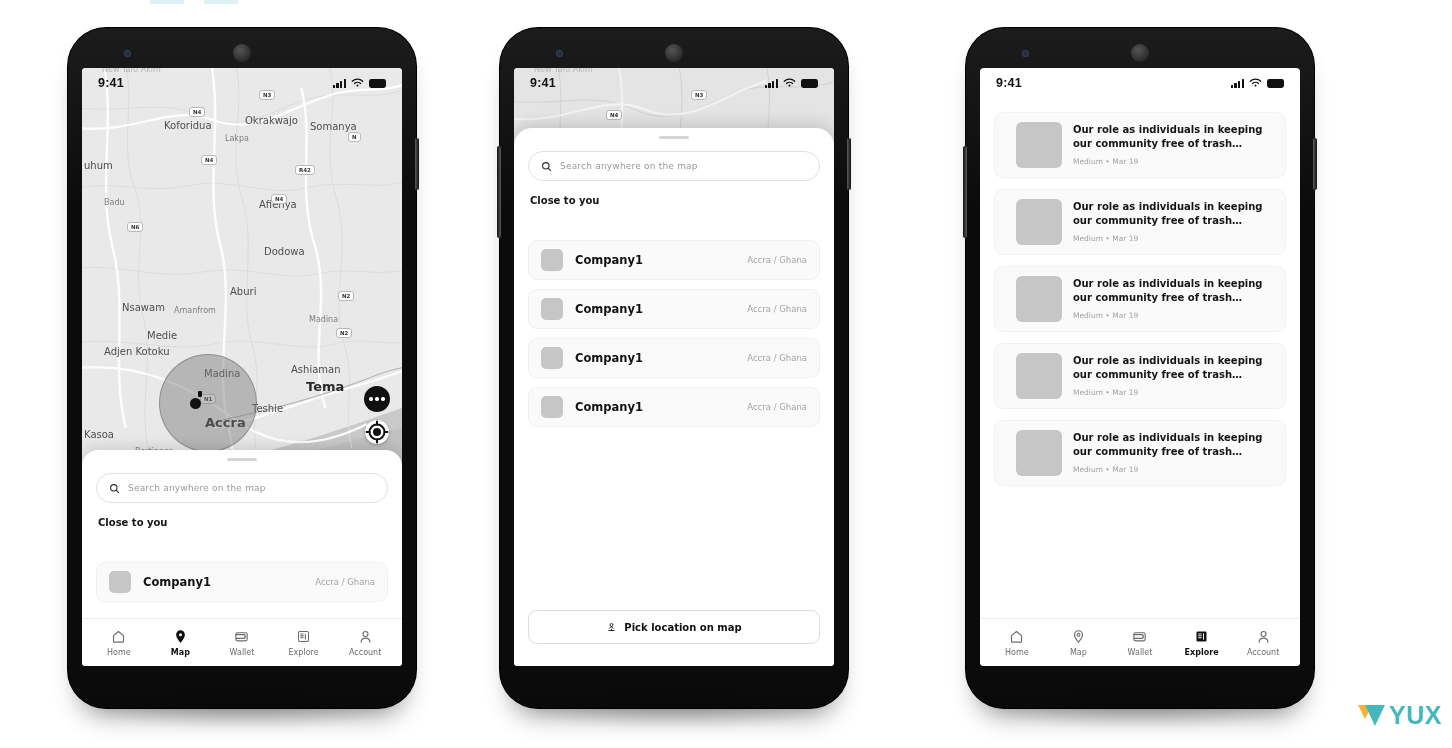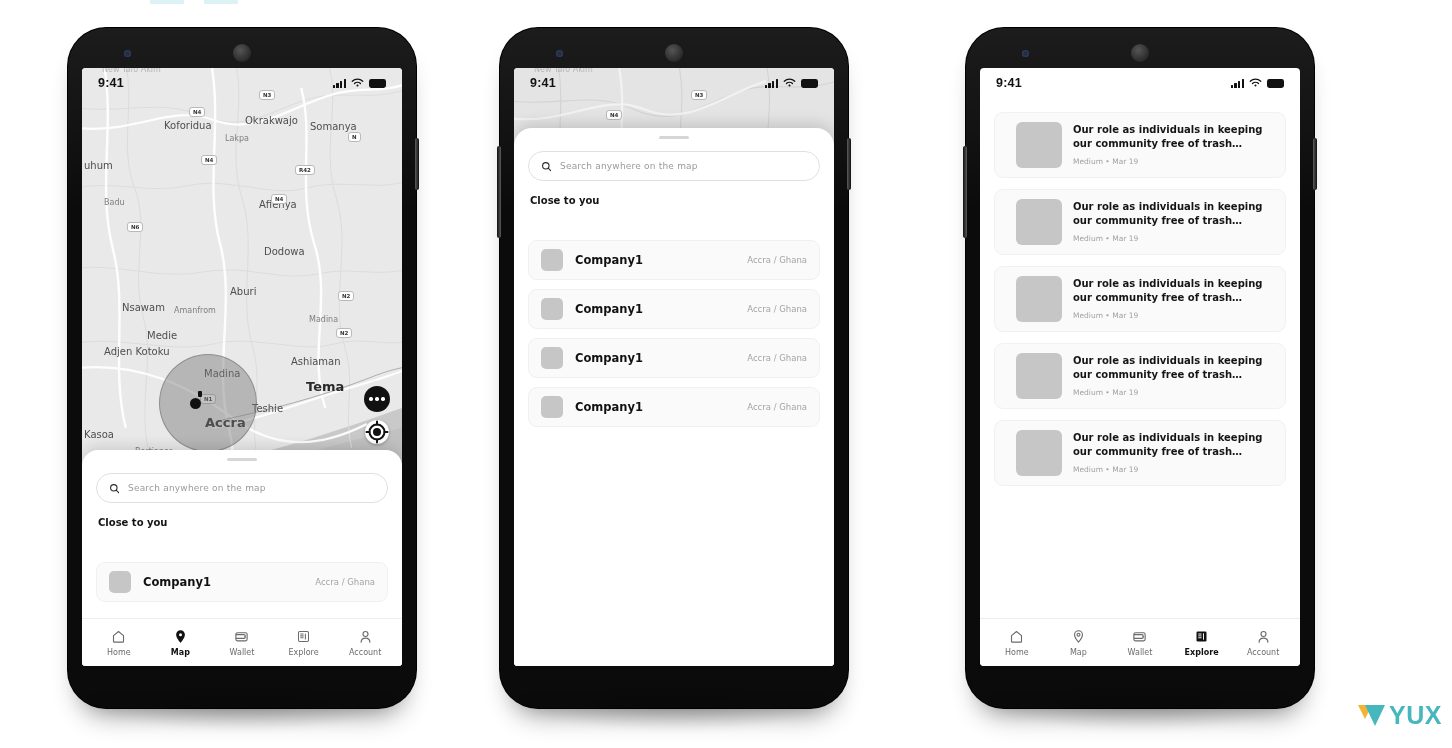--- a/index.html
+++ b/index.html
@@ -247,21 +247,21 @@
         <div class="map-label" style="left:22px; top:130px;">Badu</div>
         <div class="map-label town" style="left:177px; top:131px;">Afienya</div>
         <div class="map-label town" style="left:182px; top:178px;">Dodowa</div>
         <div class="map-label town" style="left:148px; top:218px;">Aburi</div>
         <div class="map-label town" style="left:40px; top:234px;">Nsawam</div>
         <div class="map-label" style="left:92px; top:238px;">Amanfrom</div>
         <div class="map-label" style="left:227px; top:247px;">Madina</div>
         <div class="map-label town" style="left:65px; top:262px;">Medie</div>
         <div class="map-label town" style="left:22px; top:278px;">Adjen Kotoku</div>
         <div class="map-label town" style="left:122px; top:300px;">Madina</div>
-        <div class="map-label town" style="left:209px; top:288px;">Ashiaman</div>
+        <div class="map-label town" style="left:209px; top:296px;">Ashiaman</div>
         <div class="map-label city" style="left:224px; top:311px;">Tema</div>
         <div class="map-label town" style="left:170px; top:335px;">Teshie</div>
         <div class="map-label city" style="left:123px; top:347px;">Accra</div>
         <div class="map-label town" style="left:2px; top:361px;">Kasoa</div>
         <div class="map-label" style="left:53px; top:379px;">Bortianor</div>
 
         <div class="road-badge" style="left:177px; top:22px;">N3</div>
         <div class="road-badge" style="left:107px; top:39px;">N4</div>
         <div class="road-badge" style="left:266px; top:64px;">N</div>
         <div class="road-badge" style="left:119px; top:87px;">N4</div>
@@ -441,20 +441,31 @@
             <div class="nm">Company1</div>
             <div class="loc">Accra / Ghana</div>
           </div>
           <div class="company">
             <div class="thumb"></div>
             <div class="nm">Company1</div>
             <div class="loc">Accra / Ghana</div>
           </div>
         </div>
 
+        <div class="pick-wrap">
+          <div class="pick-btn">
+            <svg width="11" height="11" viewBox="0 0 24 24" fill="none" stroke="#111" stroke-width="1.9">
+              <circle cx="12" cy="6.5" r="3.2"></circle>
+              <path d="M7.5 13.5c1.3-1.5 2.8-2.2 4.5-2.2s3.2.7 4.5 2.2" stroke-linecap="round"></path>
+              <path d="M6 18.5h12" stroke-linecap="round"></path>
+              <path d="M12 15.5v3" stroke-linecap="round"></path>
+            </svg>
+            <span>Pick location on map</span>
+          </div>
+        </div>
       </div>
     </div>
   </div>
 
   <div class="phone" style="left:966px; top:28px;">
     <div class="phone-body"></div>
     <div class="cam"></div>
     <div class="speaker"></div>
     <div class="btn-left"></div>
     <div class="btn-right"></div>

